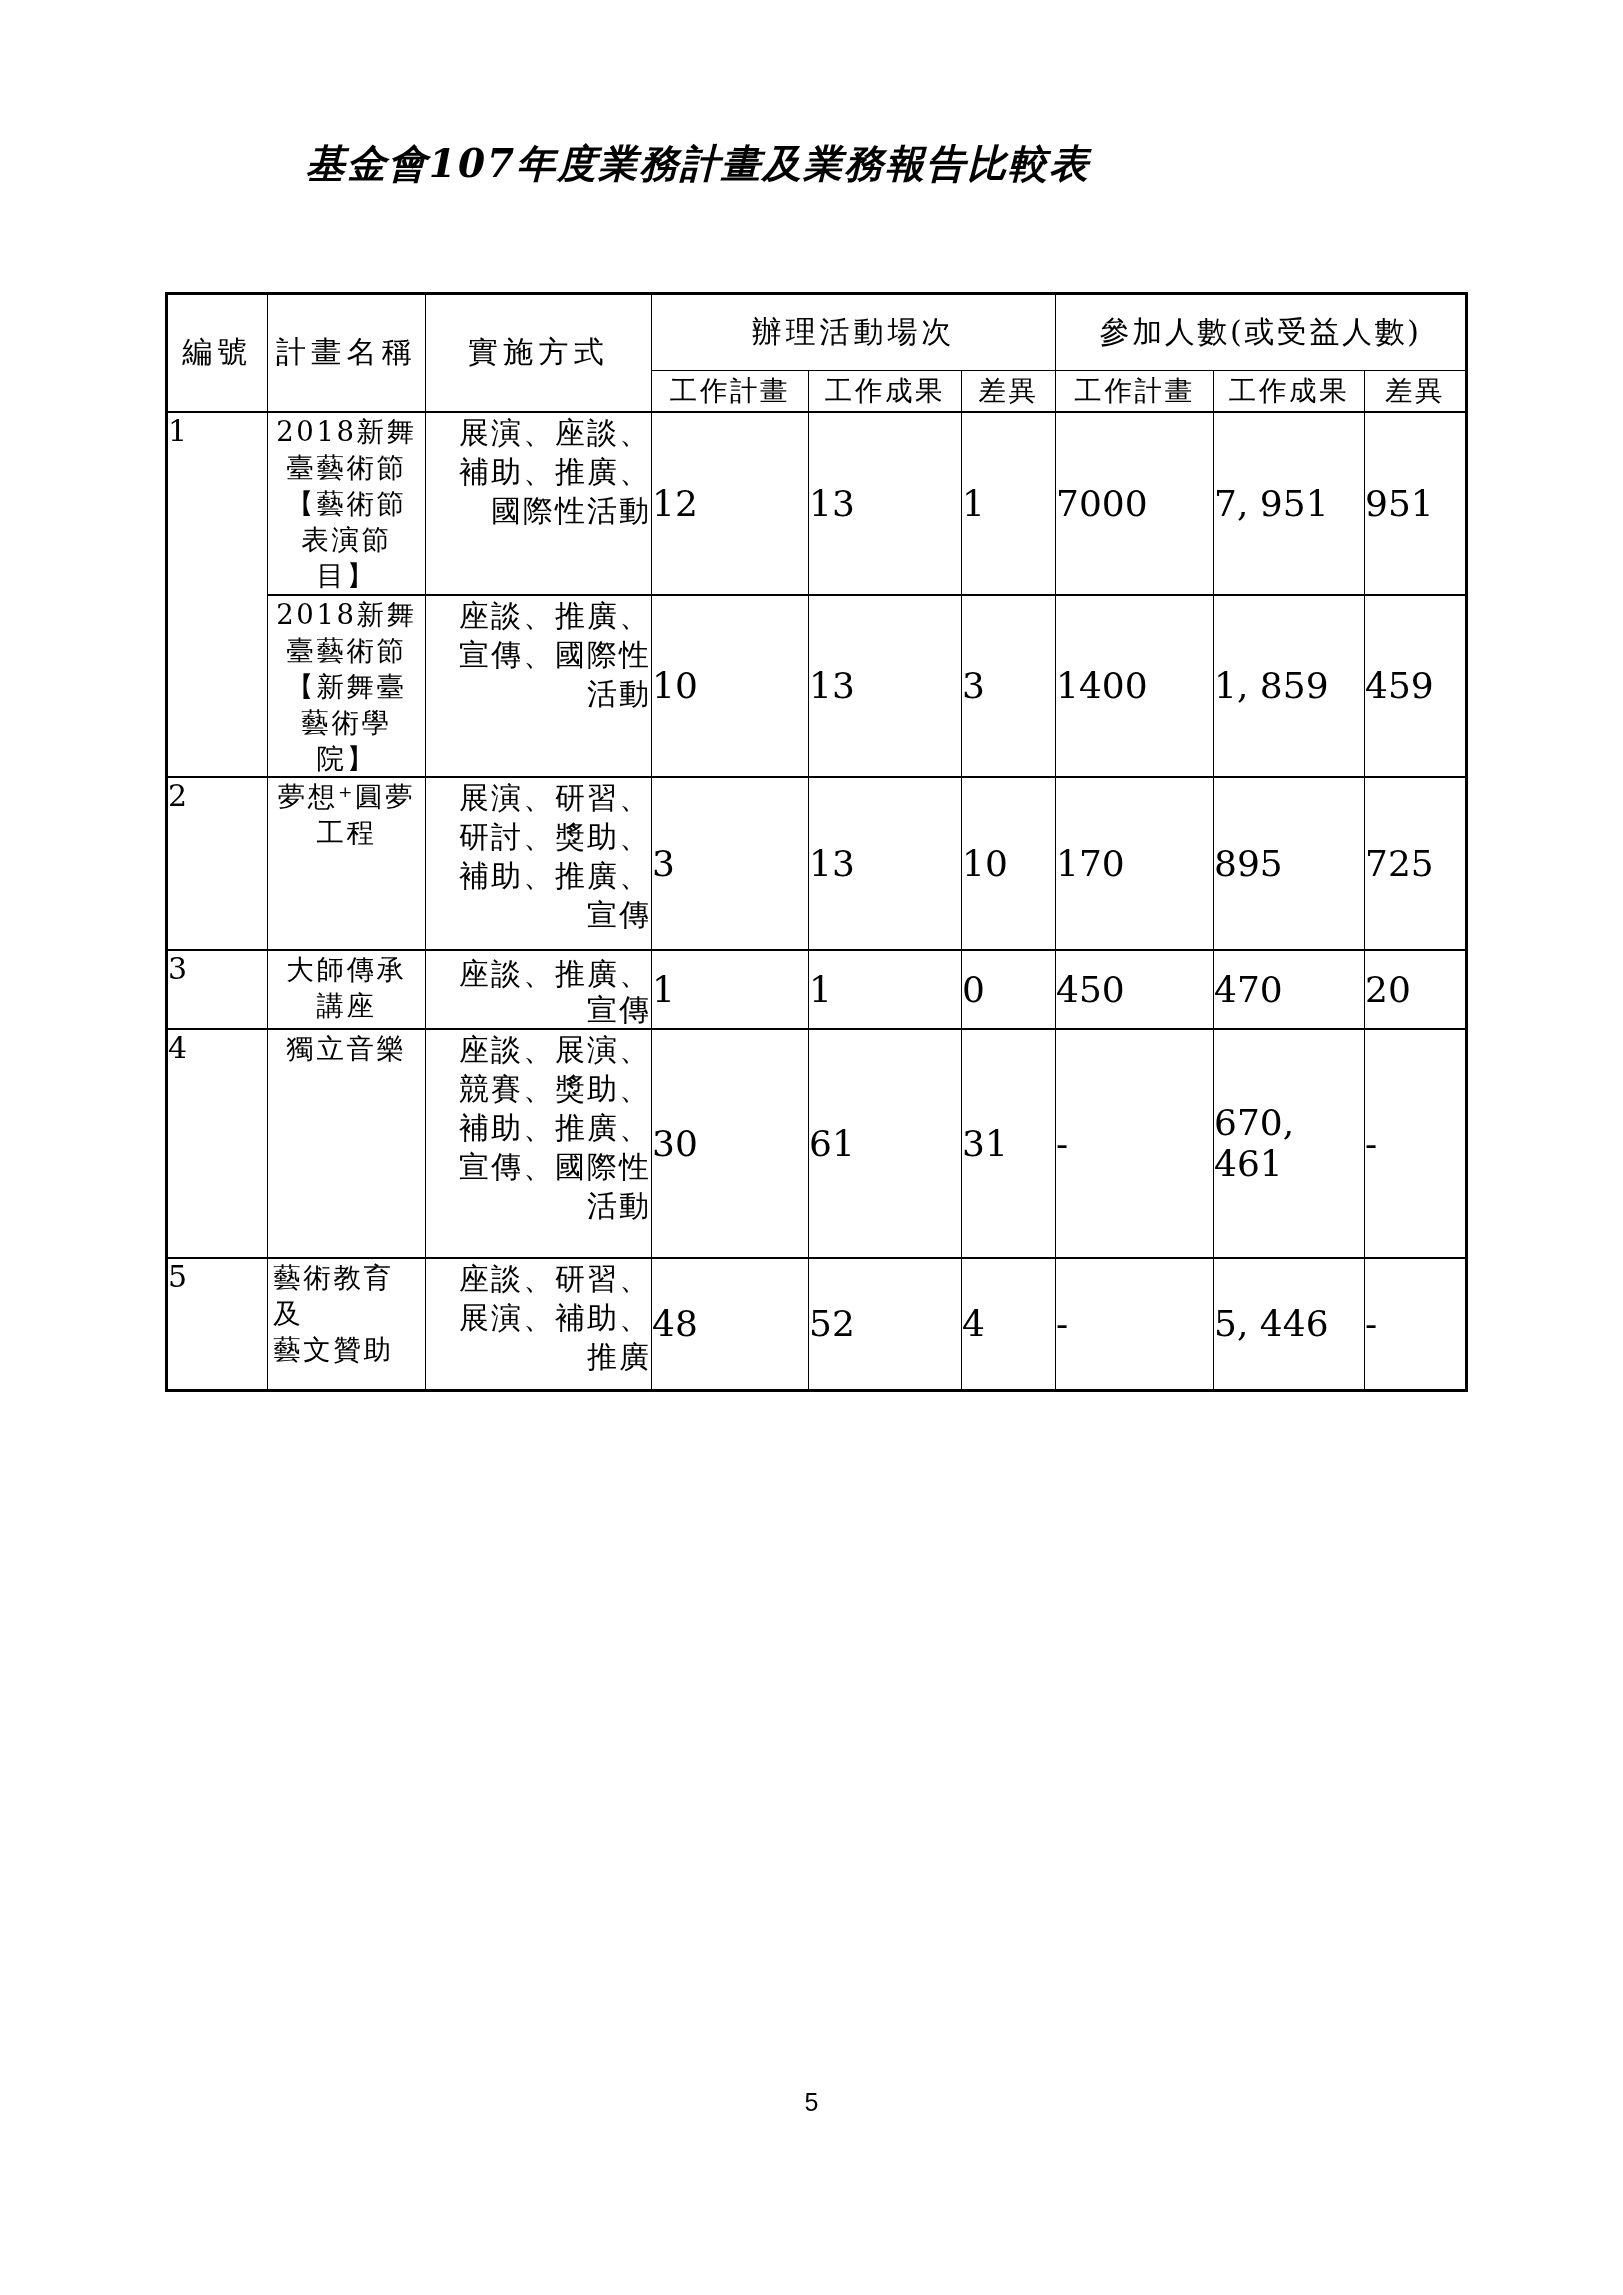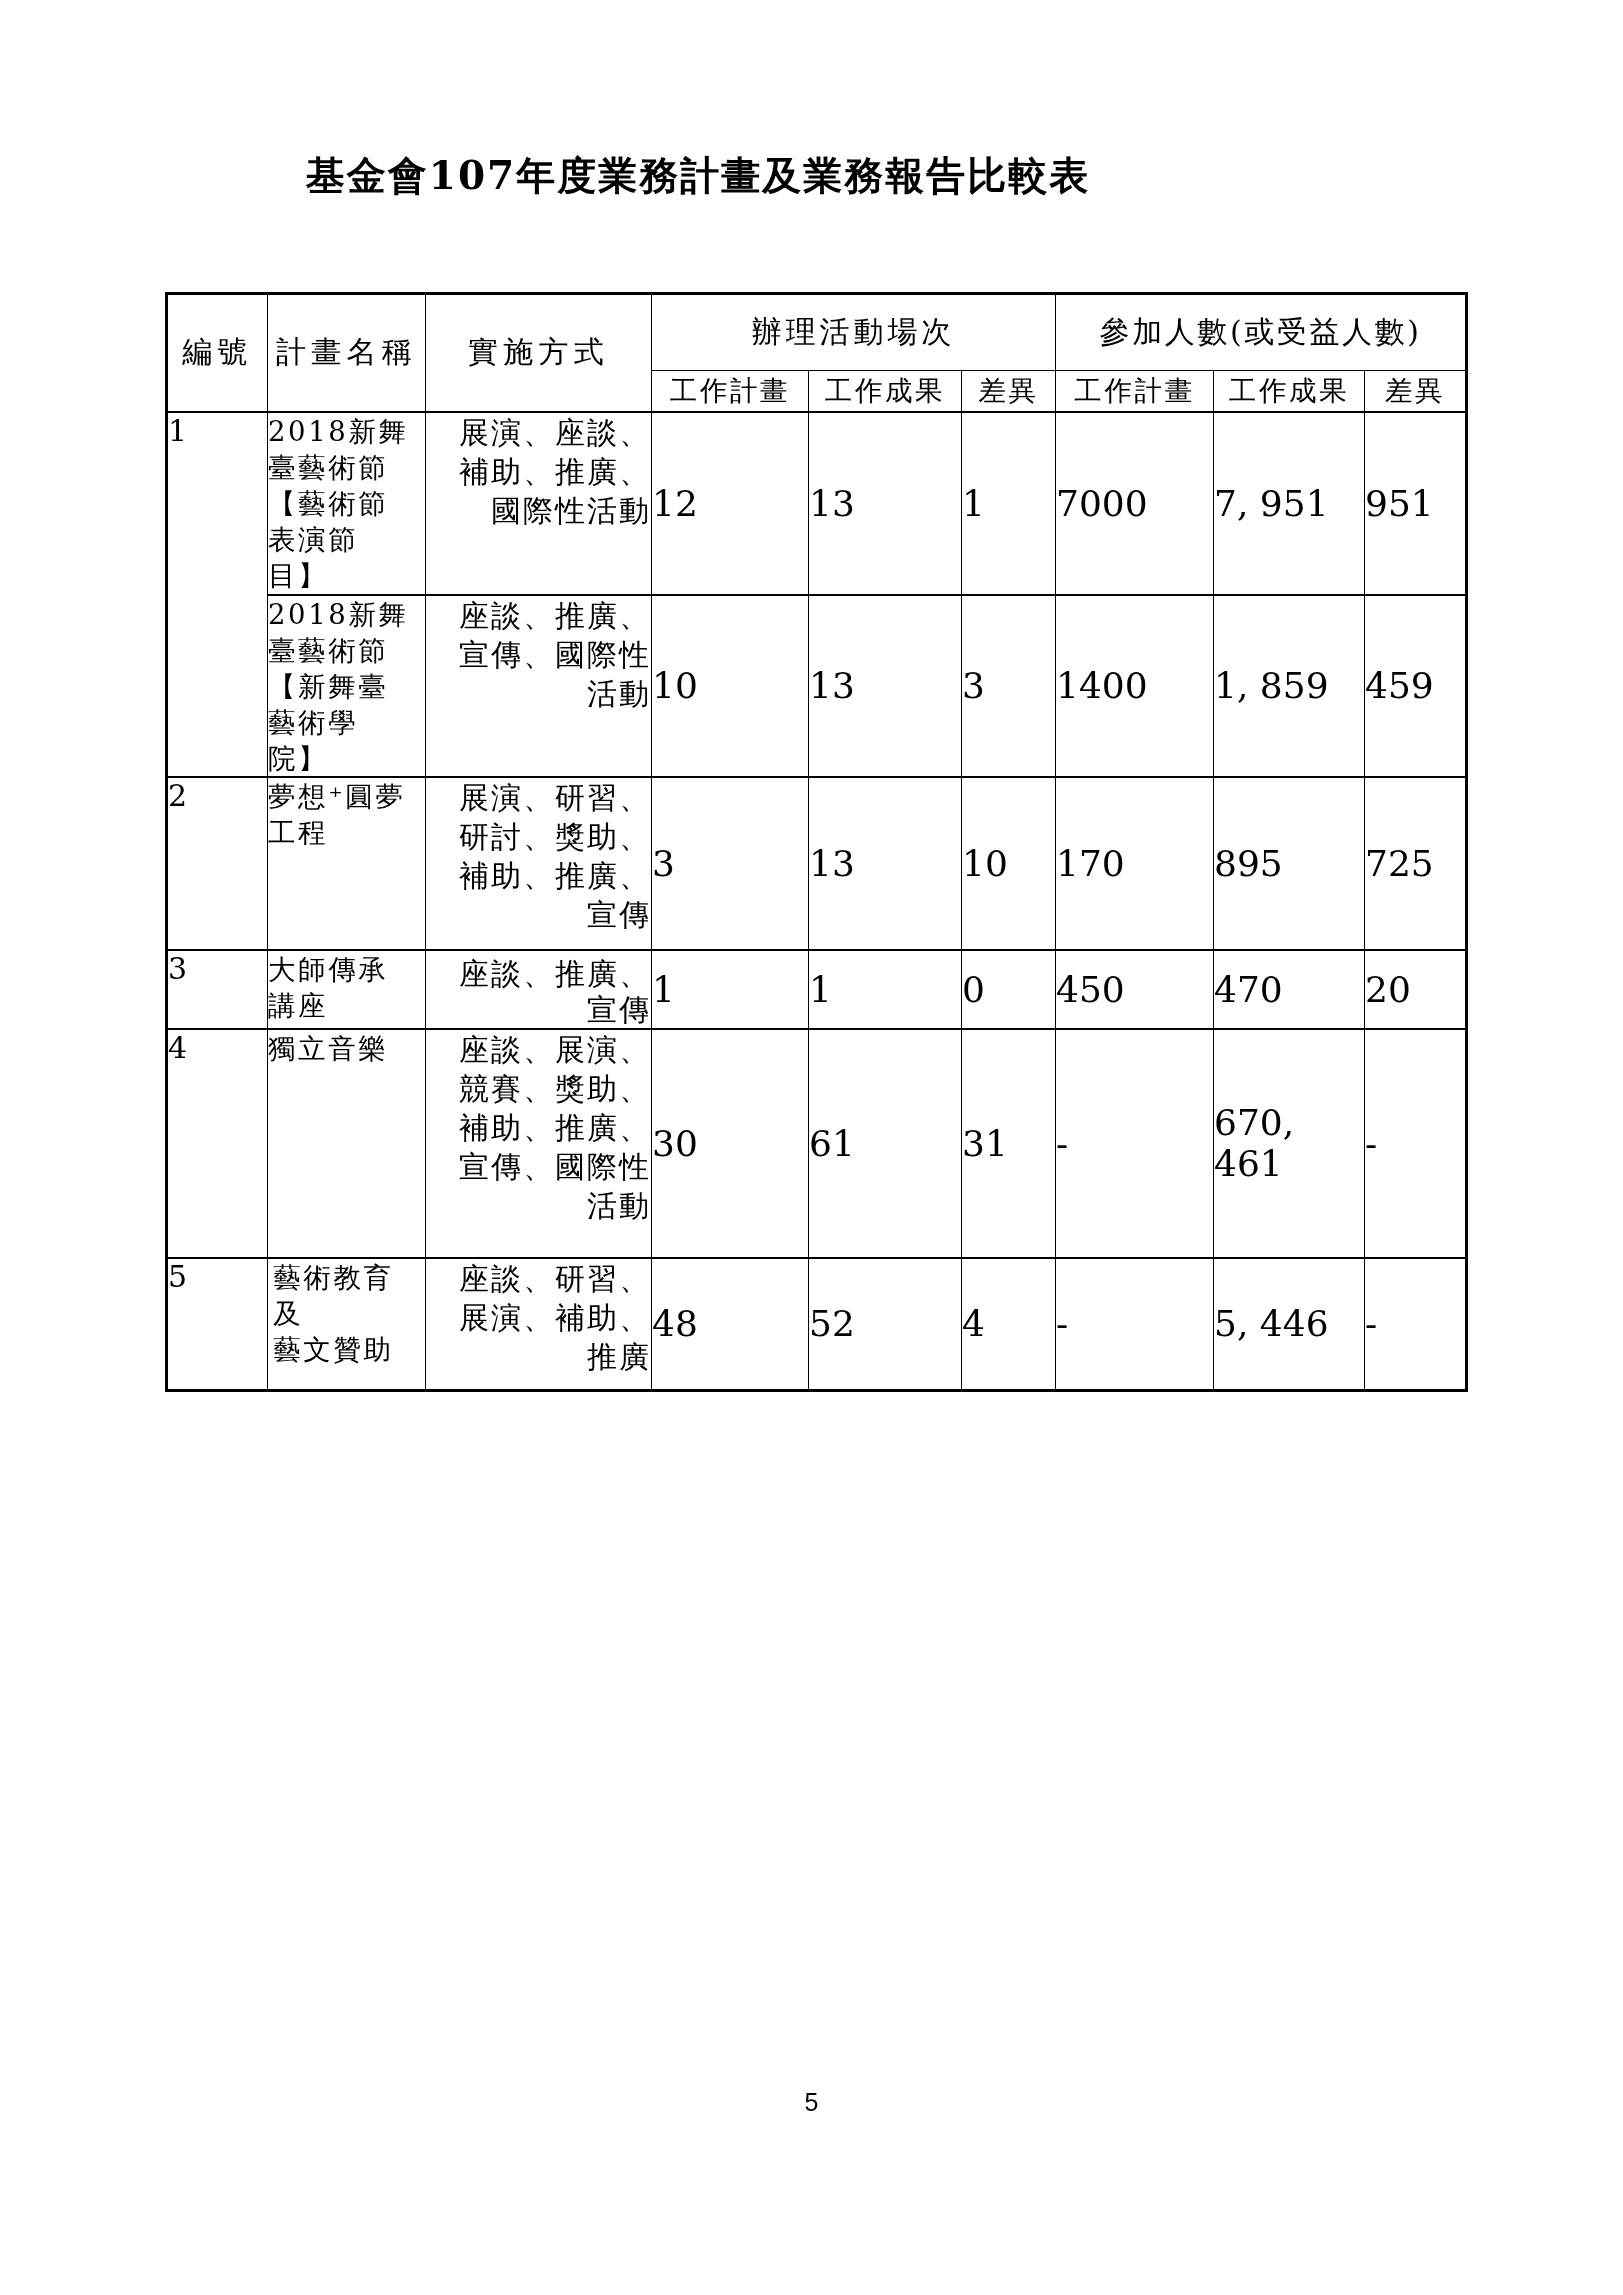--- a/index.html
+++ b/index.html
@@ -9,28 +9,29 @@
   }
   body {
     width: 1623px;
     height: 2295px;
     position: relative;
     font-family: "DejaVu Serif", "Liberation Serif", serif;
     color: #000000;
   }
   .doc-title {
     position: absolute;
-    top: 149px;
+    top: 137px;
     left: 0;
     width: 1396px;
     text-align: center;
     font-size: 39px;
     font-weight: bold;
     letter-spacing: 2px;
     white-space: nowrap;
+    font-style: italic;
   }
   table.cmp {
     position: absolute;
     left: 165px;
     top: 292px;
     width: 1300px;
     border-collapse: collapse;
     table-layout: fixed;
     border: 3.3px solid #000;
   }
@@ -56,21 +57,21 @@
   }
   
   td.no-cell {
     vertical-align: top;
     text-align: left;
     padding: 9.2px 0 0 15.7px;
     font-size: 30px;
   }
   td.name-cell {
     vertical-align: top;
-    text-align: left;
+    text-align: center;
     padding: 7.9px 5.2px 0 21px;
     font-size: 27.5px;
     line-height: 36px;
     letter-spacing: 2.6px;
     white-space: pre-line;
   }
   td.name-cell.center {
     text-align: left;
     padding-left: 5.2px;
   }

